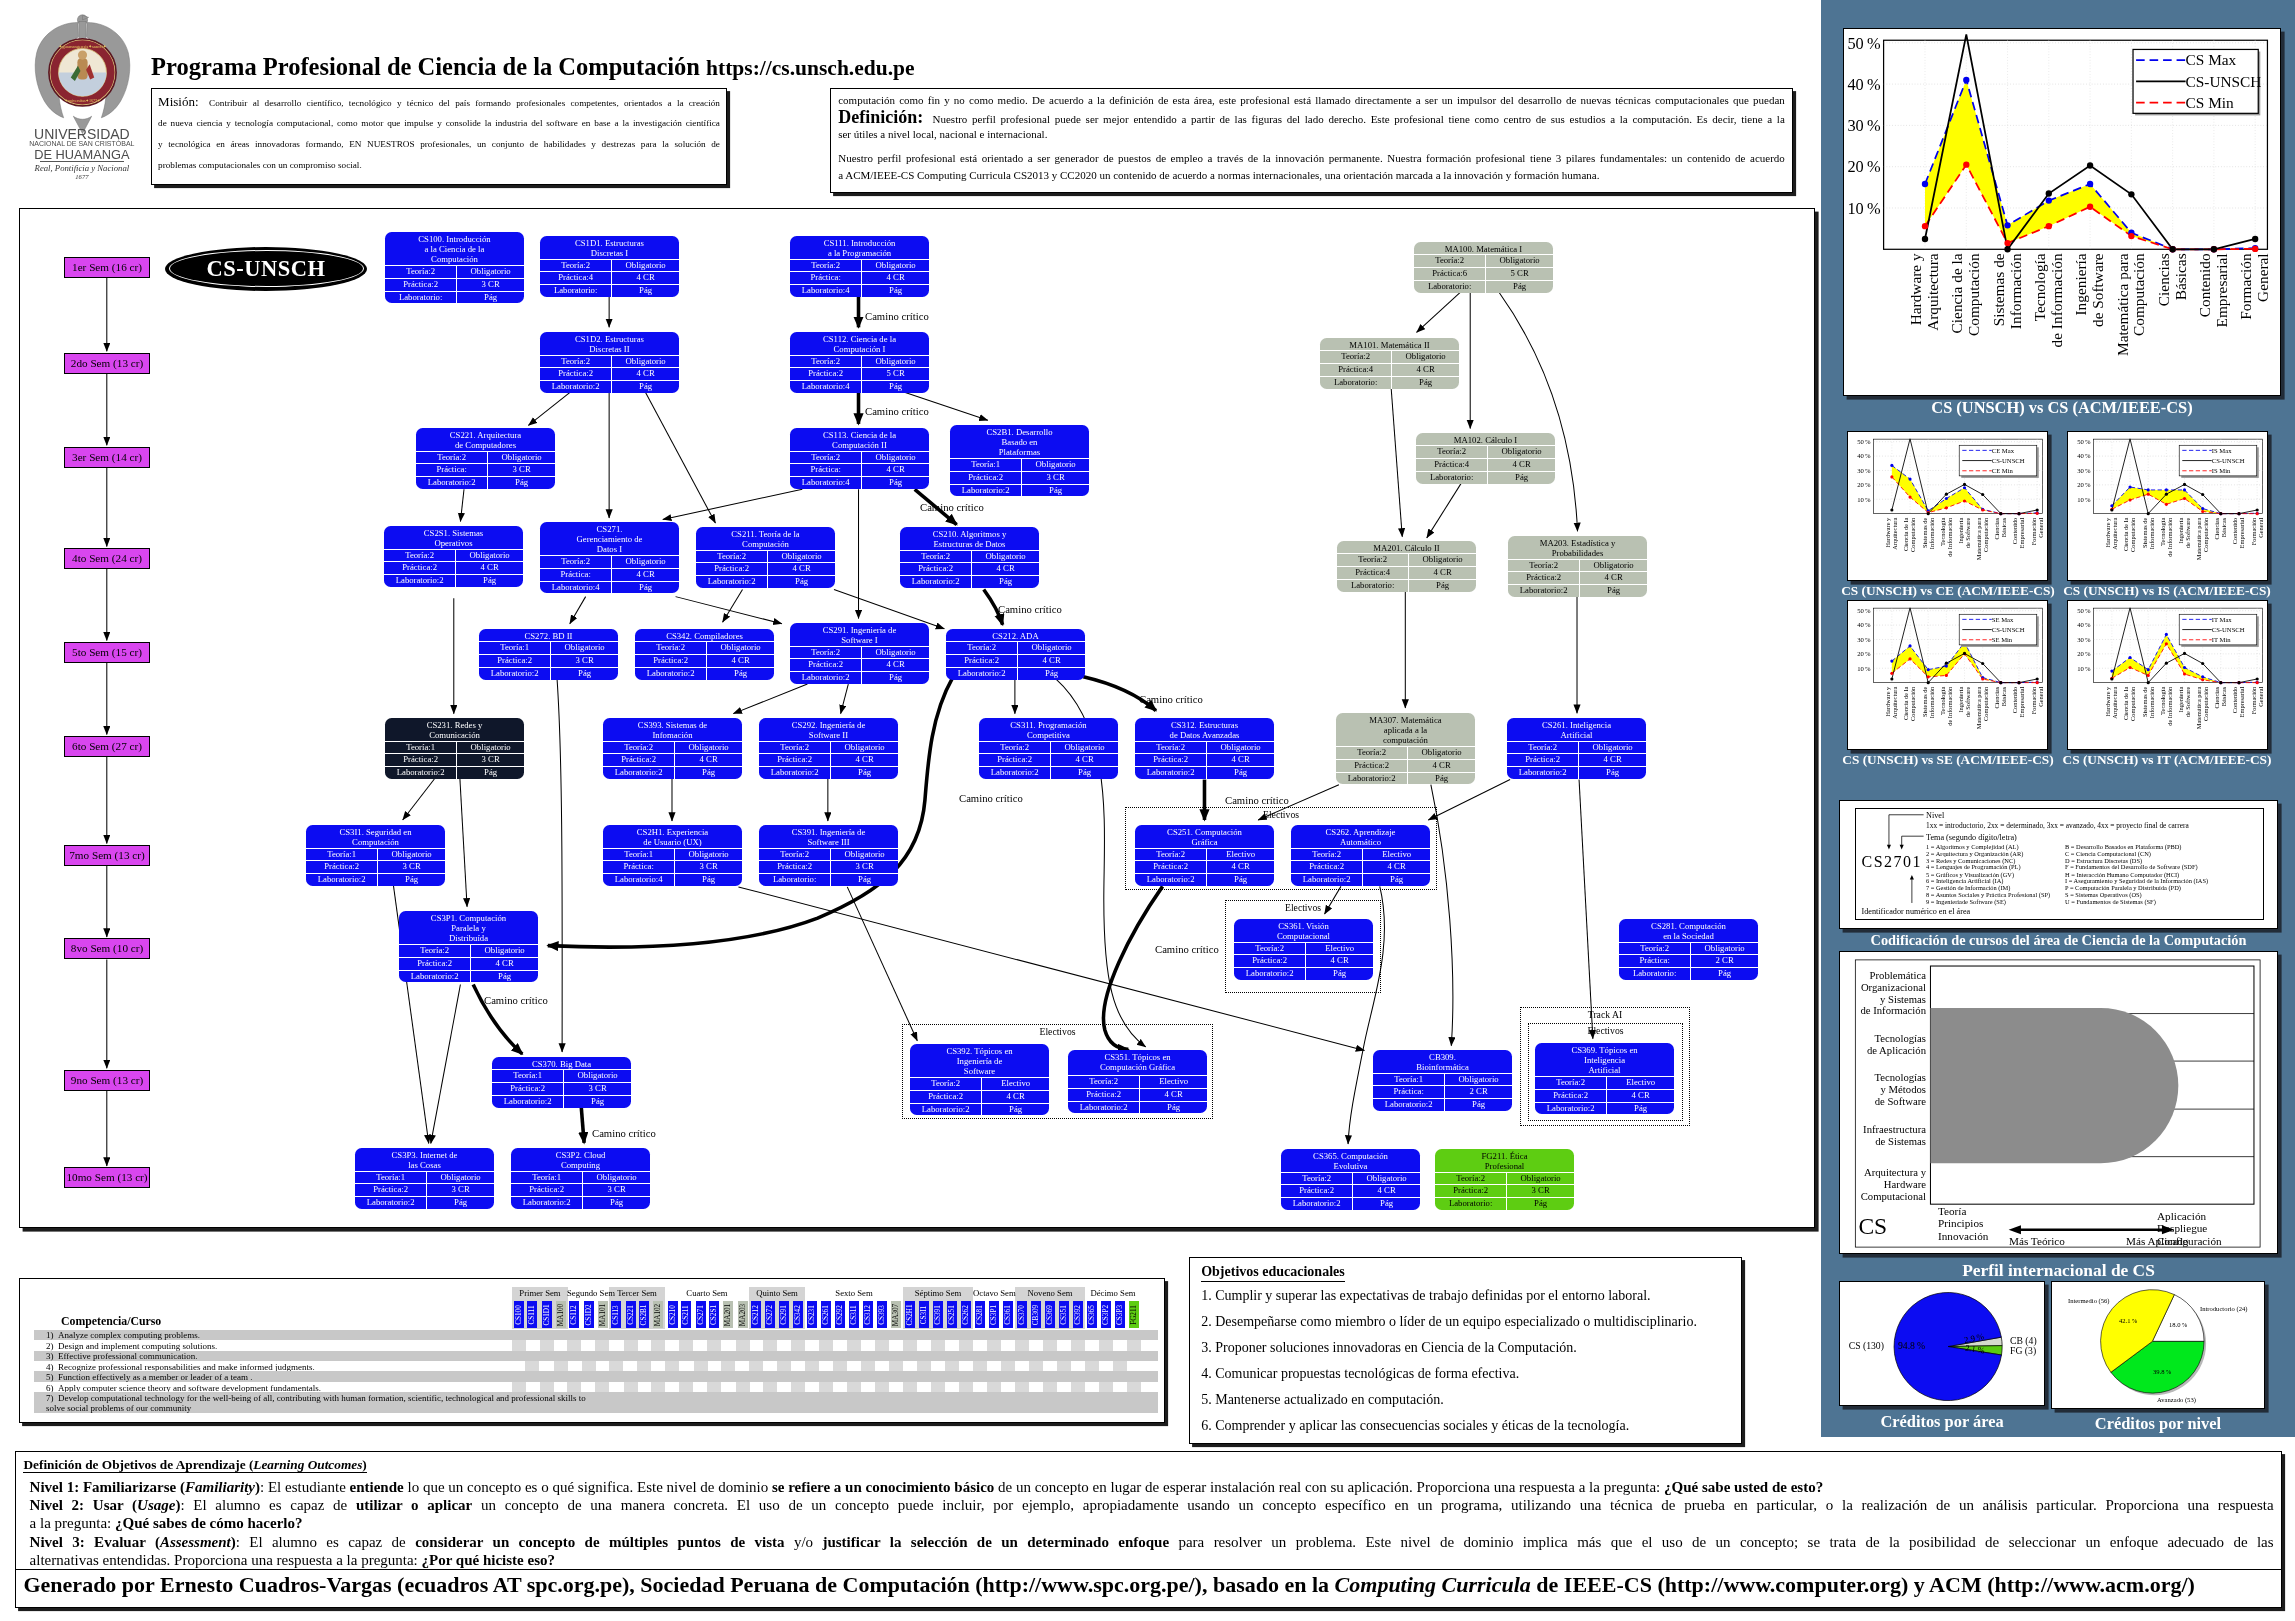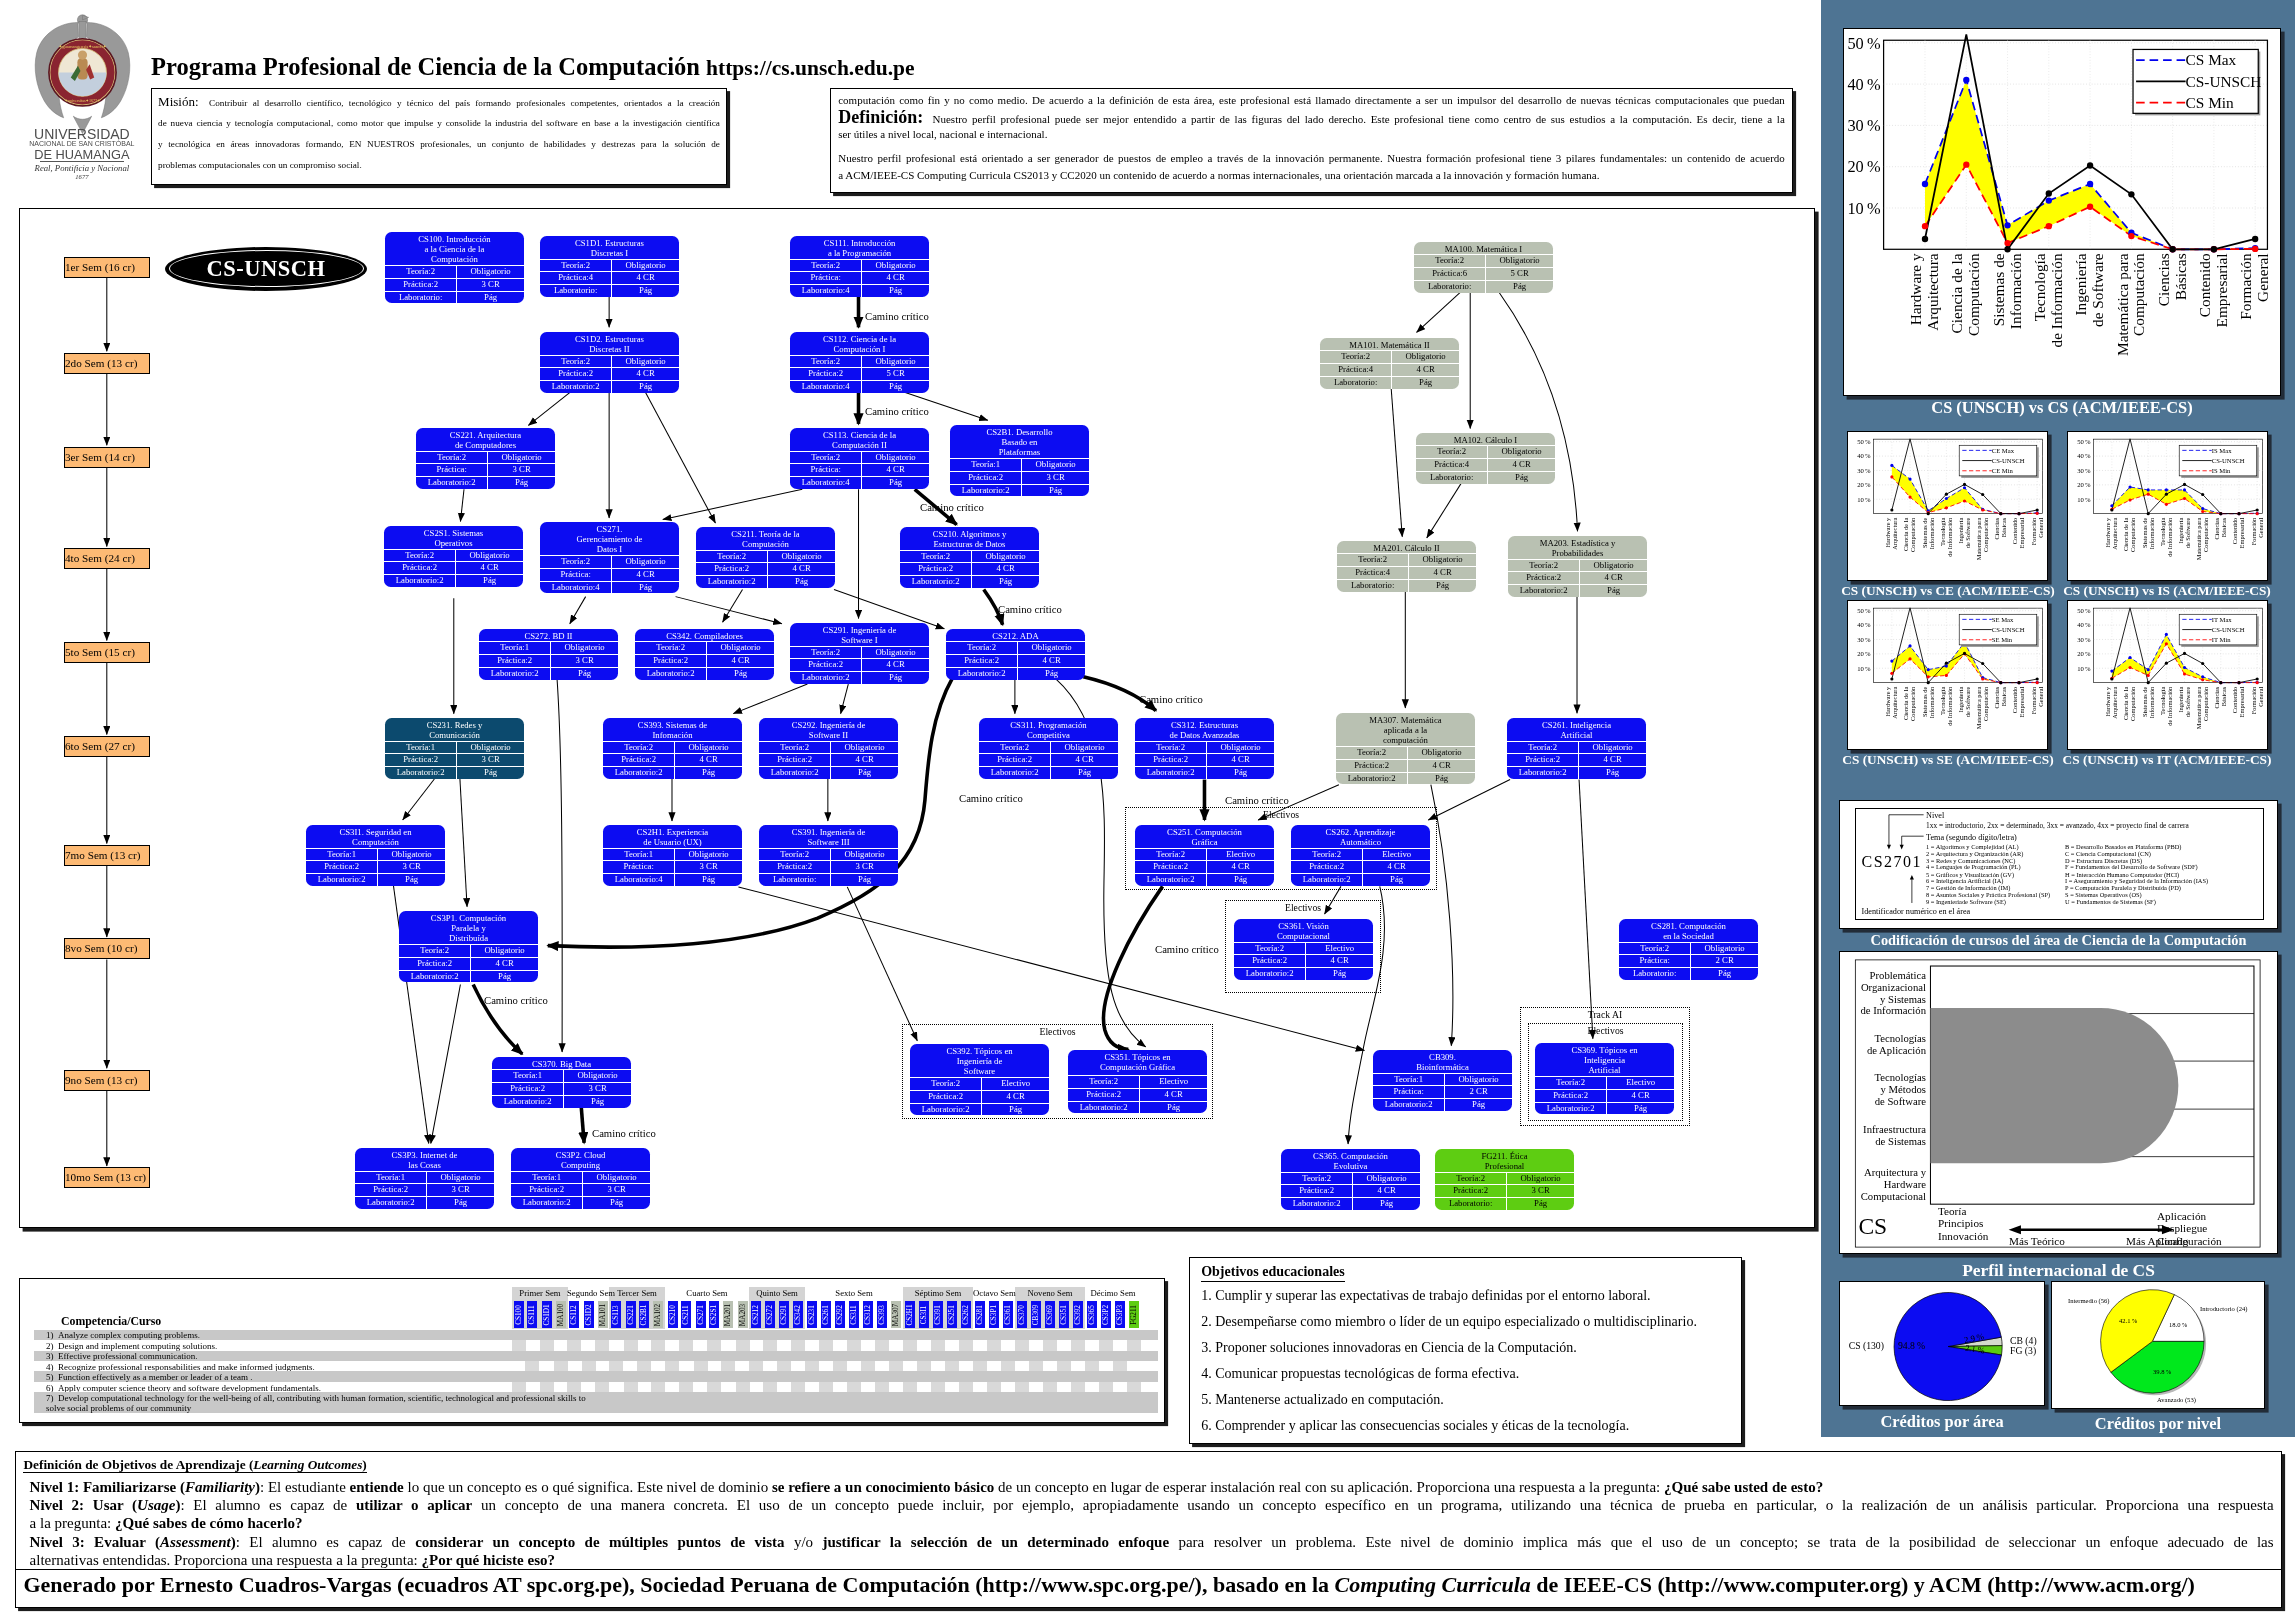--- a/index.html
+++ b/index.html
@@ -2,21 +2,21 @@
 <html style="font-size:8.2px"><head><meta charset="utf-8">
 <style>
 *{margin:0;padding:0;box-sizing:border-box}
 body{width:2295px;height:1622px;position:relative;background:#fff;font-family:"Liberation Serif",serif;color:#000}
 .crs{position:absolute;width:139px;border-radius:6.6px;text-align:center;overflow:hidden;font-size:8.7px}
 .ct{line-height:10.2px;padding-top:1.5px}
 .rw{display:flex;border-top:0.8px solid #fff;height:12.8px;line-height:11.8px}
 .crsl .rw{border-top:0.8px solid #fff}
 .cl{width:52%;border-right:0.8px solid #fff}
 .cr{flex:1}
-.sem{position:absolute;width:86px;height:21px;border:1px solid #000;background:#fdba74;text-align:left;font-size:11.2px;line-height:19px}
+.sem{position:absolute;width:86px;height:21px;border:1px solid #000;background:#d946ef;text-align:center;font-size:11.2px;line-height:19px}
 .cam{position:absolute;font-size:10.7px;white-space:nowrap}
 .dsh{position:absolute;border:1.8px dotted #000}
 .dlb{position:absolute;text-align:center;font-size:9.7px}
 .pbox{position:absolute;background:#fff;border:1px solid #000;box-shadow:3.6px 3.6px 0 rgba(20,20,25,.75)}
 .ptit{position:absolute;text-align:center;color:#fff;font-weight:bold;font-size:16.4px;font-family:"Liberation Serif"}
 .shbox{position:absolute;background:#fff;border:1.3px solid #000;box-shadow:3.1px 3.1px 0 rgba(10,10,10,.92)}
 .j{text-align:justify}
 .j::after{content:"";display:inline-block;width:100%;height:0}
 .gap{margin-top:7.2px}
 </style></head><body>
@@ -461,21 +461,21 @@
     </div>
 <div class="rw">
       <span class="cl">Práctica:2</span>
       <span class="cr">4 CR</span>
     </div>
 <div class="rw">
       <span class="cl">Laboratorio:2</span>
       <span class="cr">Pág</span>
     </div>
 </div>
-<div class="crs crsb" style="left:385px;top:718px;background:#0c4a6e;color:#fff">
+<div class="crs crsb" style="left:385px;top:718px;background:#0f172a;color:#fff">
 <div class="ct" style="height:22.5px">CS231. Redes y<br>Comunicación</div>
 <div class="rw">
       <span class="cl">Teoría:1</span>
       <span class="cr">Obligatorio</span>
     </div>
 <div class="rw">
       <span class="cl">Práctica:2</span>
       <span class="cr">3 CR</span>
     </div>
 <div class="rw">

